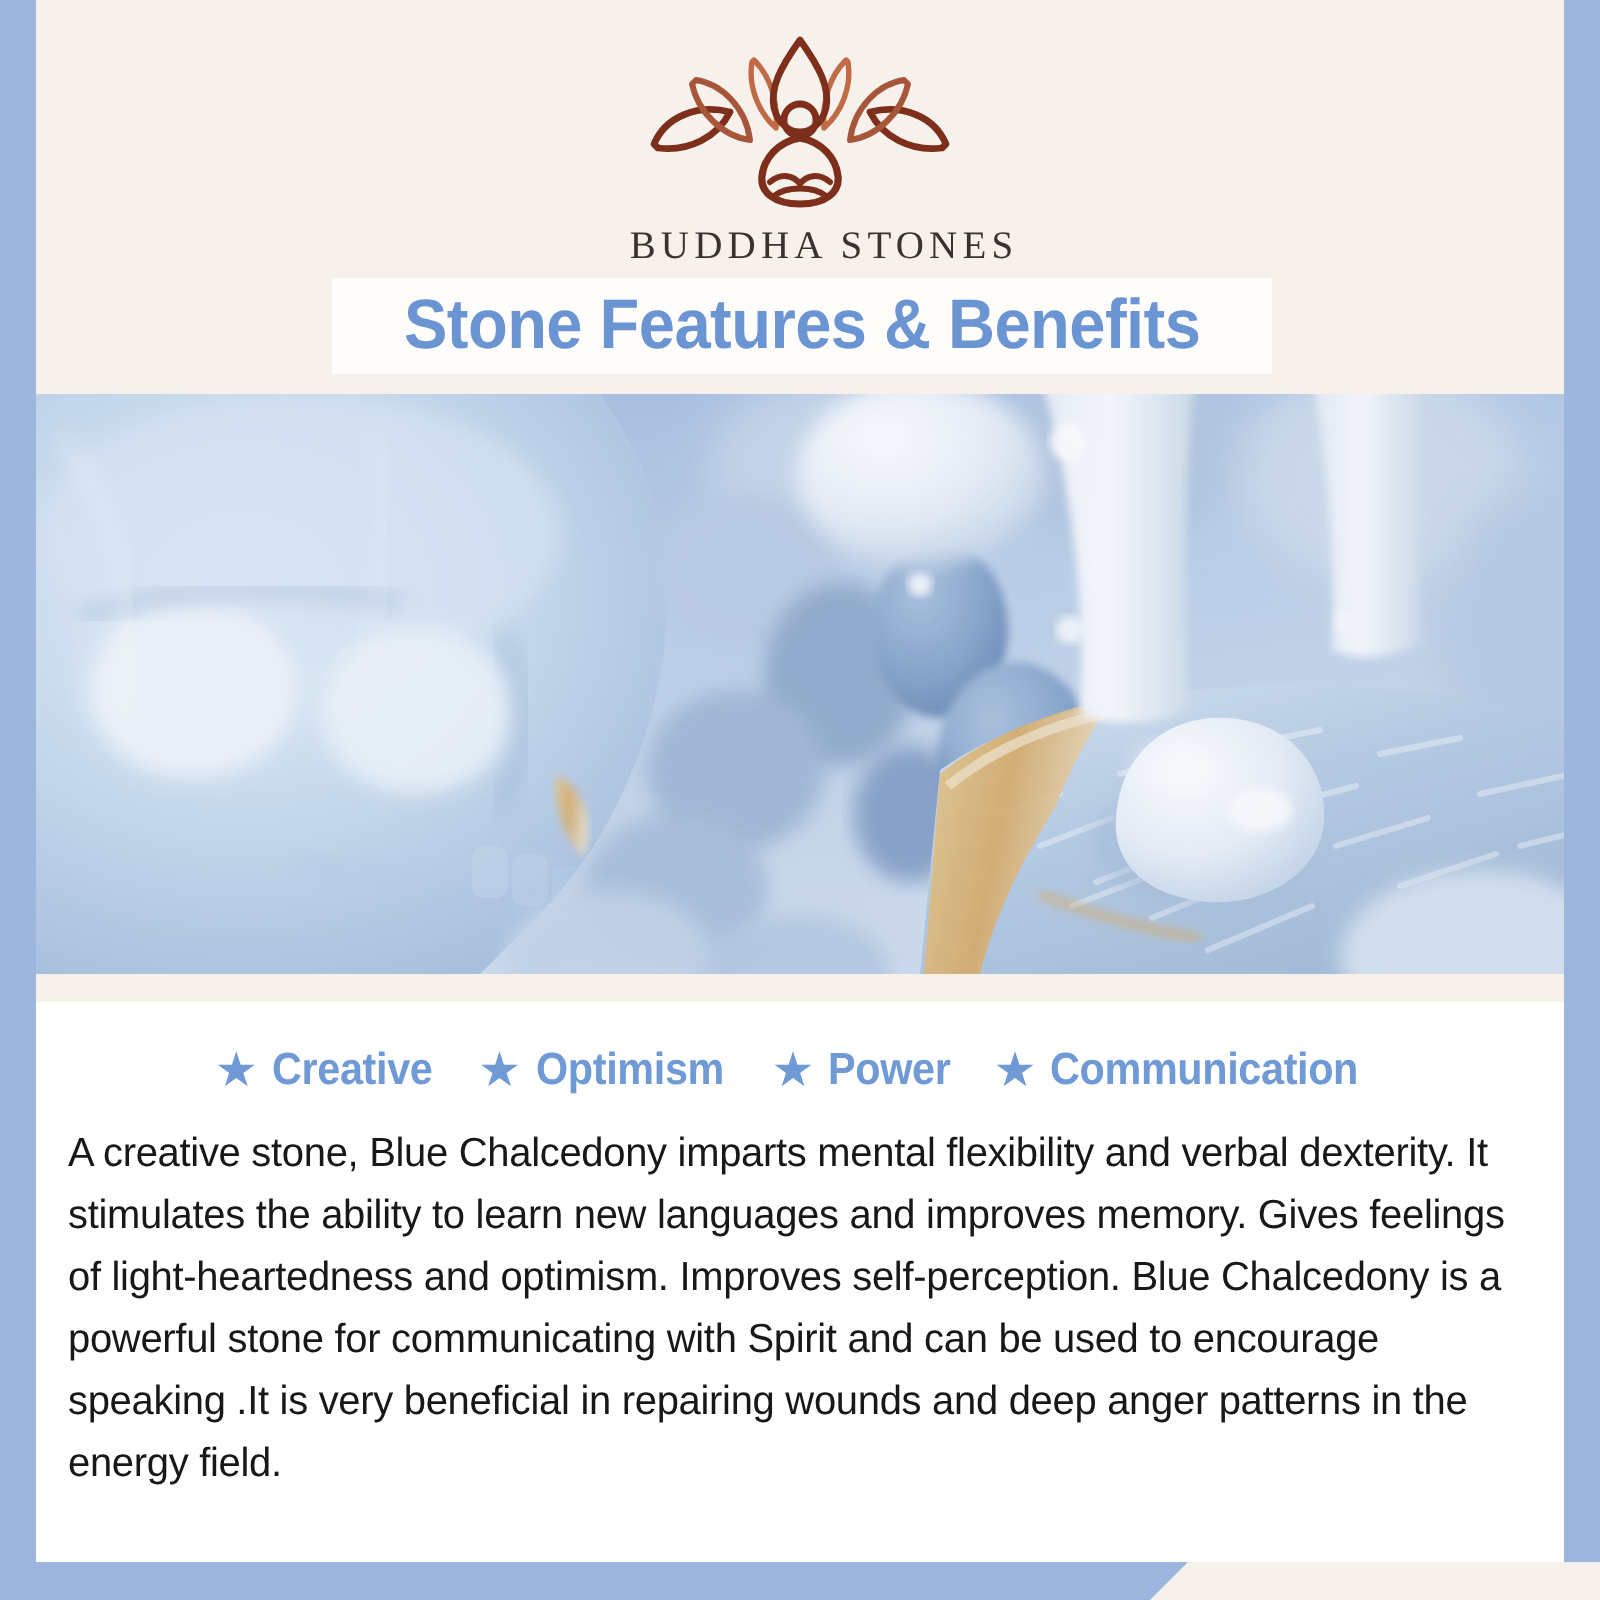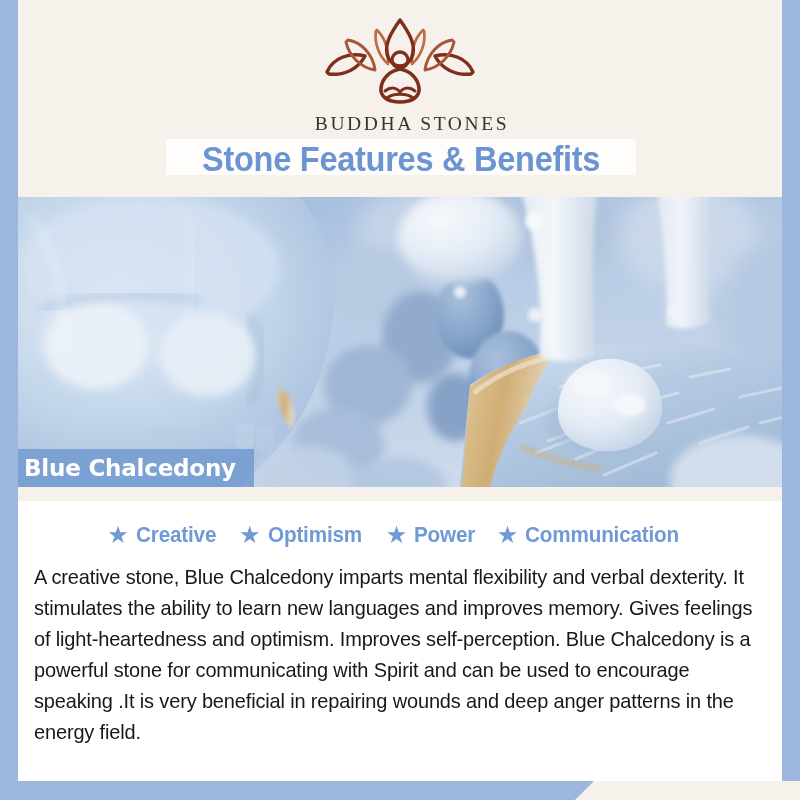--- a/index.html
+++ b/index.html
@@ -78,23 +78,24 @@
     font-weight: 400;
     padding-left: 24px;
   }
 
   
   .title-band {
     position: absolute;
     left: 148px;
     top: 139px;
     width: 470px;
-    height: 36px;
+    height: 48px;
     background: #fffdfb;
     display: flex;
+    align-items: center;
     justify-content: center;
   }
   .title-text {
     font-family: "Liberation Sans Narrow", "Liberation Sans", sans-serif;
     font-weight: 700;
     font-size: 35px;
     letter-spacing: -0.3px;
     color: #6a95d2;
     transform: scaleX(0.93);
     white-space: nowrap;
@@ -385,23 +386,20 @@
         <g filter="url(#soft)" opacity="0.9">
           <ellipse cx="304" cy="282" rx="52" ry="34" fill="#c3d4e8"></ellipse>
           <ellipse cx="398" cy="290" rx="48" ry="30" fill="#b3c7e0"></ellipse>
         </g>
 
         <ellipse cx="740" cy="282" rx="70" ry="44" fill="#dfe8f3" opacity="0.85" filter="url(#soft)"></ellipse>
 
         <rect width="800" height="290" fill="#aec6e2" opacity="0.10"></rect>
       </svg>
 
-      <div class="caption-chip">
-        <span class="caption-text">Blue Chalcedony</span>
-      </div>
     </div>
 
     <div class="under-strip"></div>
 
     <div class="body-area">
 
       <div class="keywords">
         <div class="kw">
           <span class="kw-star">★</span>
           <span class="kw-label">Creative</span>

